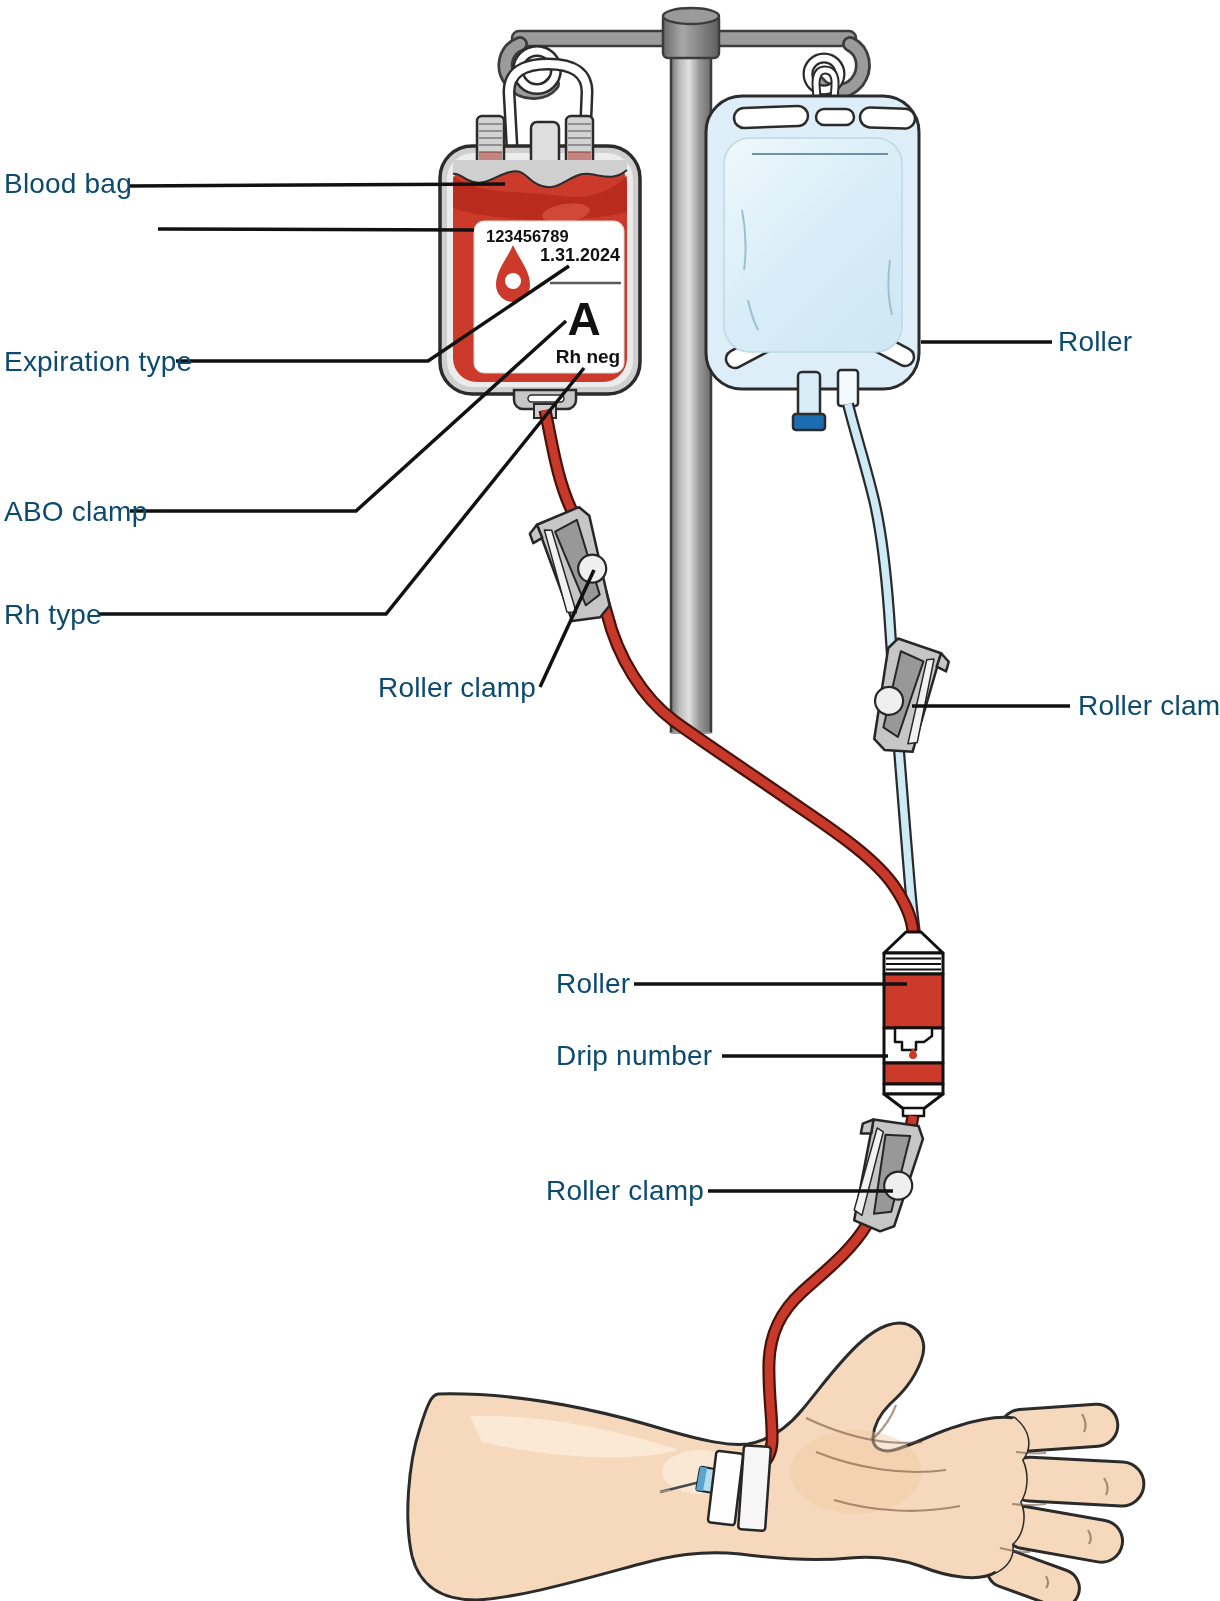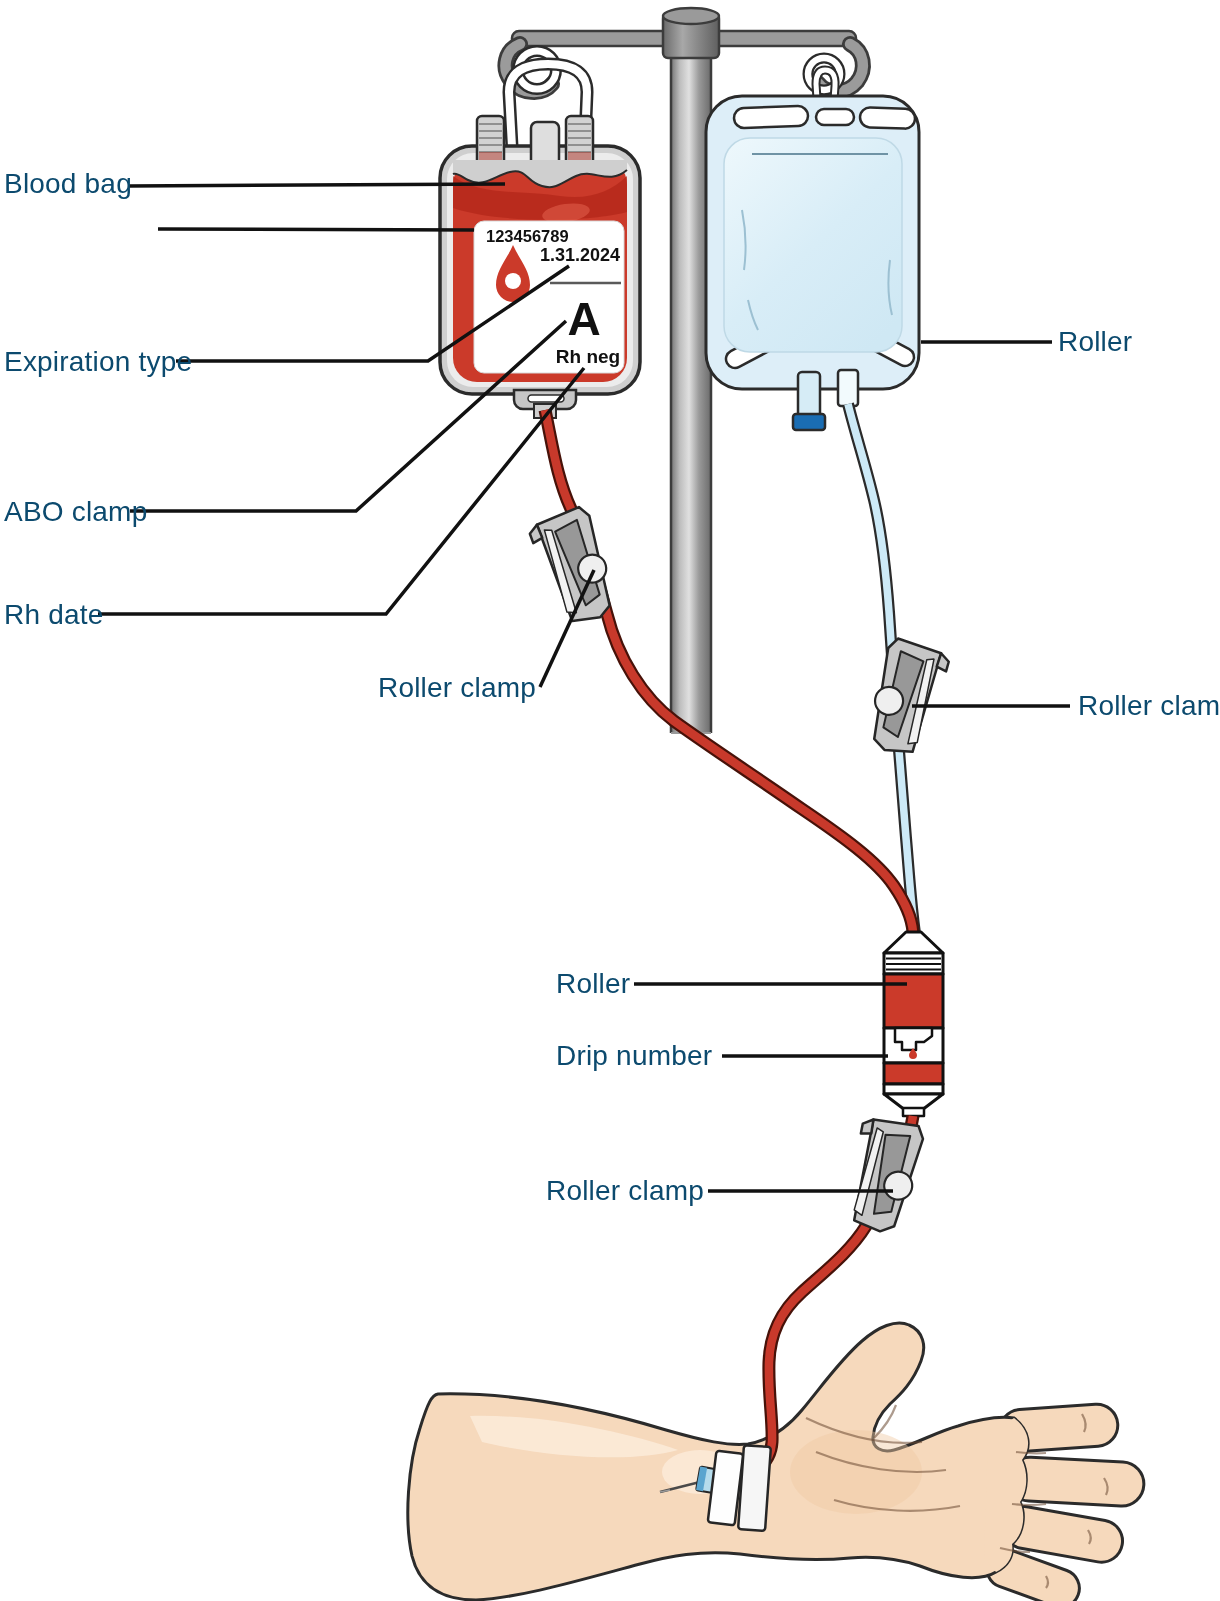--- a/index.html
+++ b/index.html
@@ -240,21 +240,21 @@
     <polyline points="912,706 1070,706"></polyline>
     <polyline points="634,984 907,984"></polyline>
     <polyline points="722,1056 888,1056"></polyline>
     <polyline points="708,1191 893,1191"></polyline>
   </g>
 </svg>
 
 <div class="lbl" style="left:4px;top:166px">Blood bag</div>
 <div class="lbl" style="left:4px;top:344px">Expiration type</div>
 <div class="lbl" style="left:4px;top:494px">ABO clamp</div>
-<div class="lbl" style="left:4px;top:597px">Rh date</div>
+<div class="lbl" style="left:4px;top:597px">Rh type</div>
 <div class="lbl" style="left:378px;top:670px">Roller clamp</div>
 <div class="lbl" style="left:1058px;top:324px">Roller</div>
 <div class="lbl" style="left:1078px;top:688px">Roller clamp</div>
 <div class="lbl" style="left:556px;top:966px">Roller</div>
 <div class="lbl" style="left:556px;top:1038px">Drip number</div>
 <div class="lbl" style="left:546px;top:1173px">Roller clamp</div>
 
 </div>
 
 </body></html>

